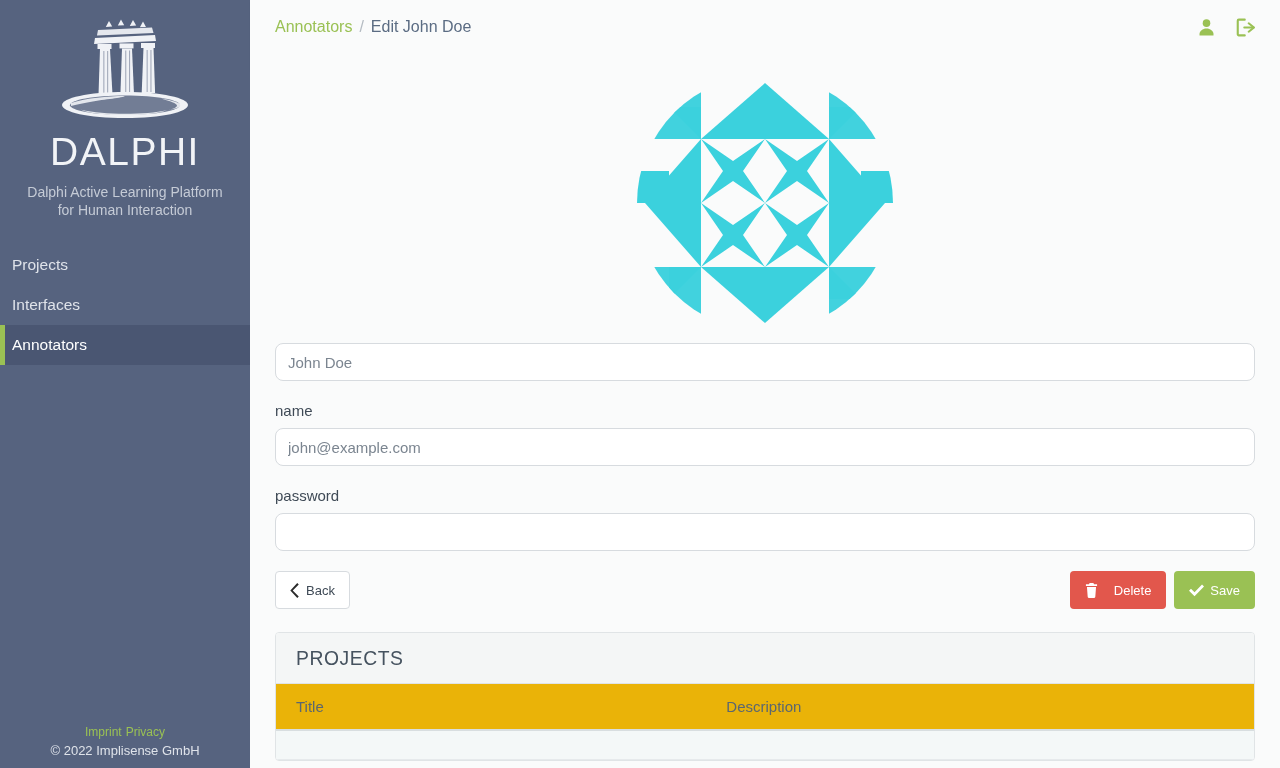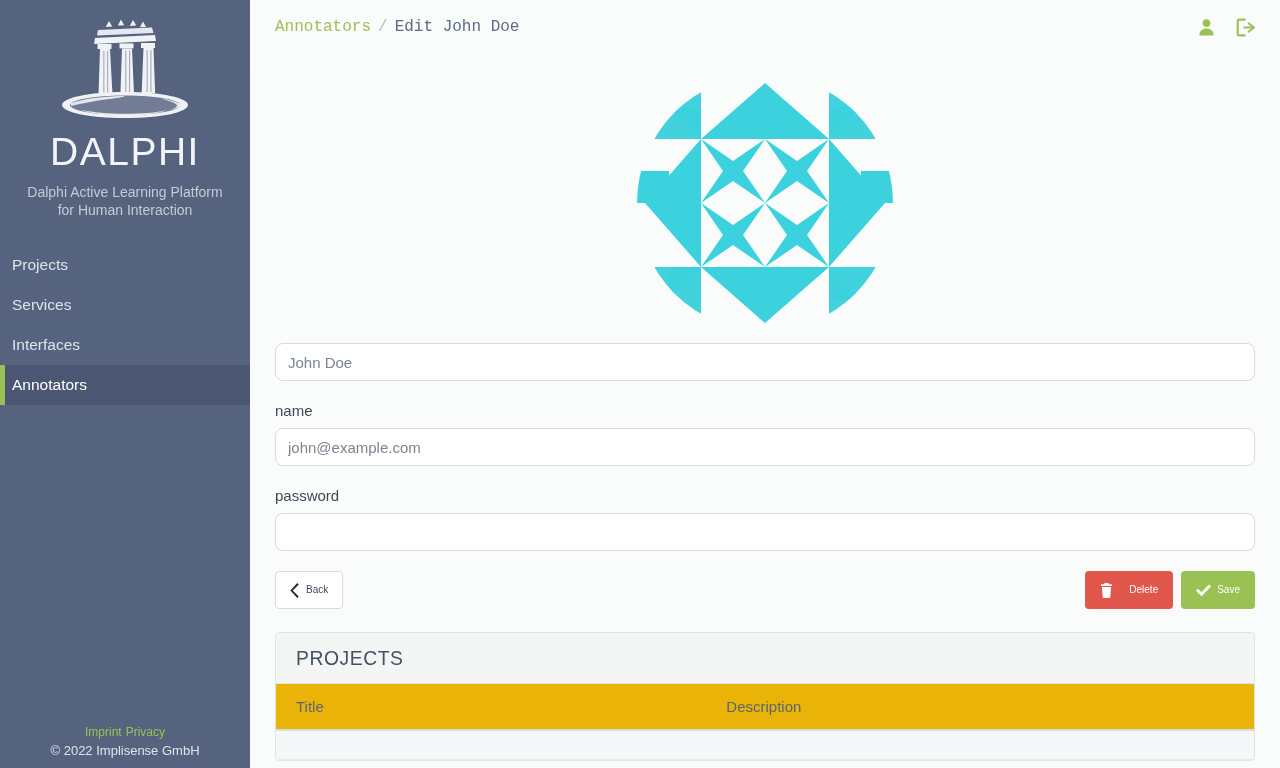--- a/index.html
+++ b/index.html
@@ -86,21 +86,20 @@
   }
 
   
   #header {
     position: absolute;
     left: 250px; top: 0;
     width: 1030px; height: 70px;
     background: #fafbfb;
     border-bottom: 1px solid #e3e6e8;
     box-shadow: 0 1px 2px rgba(0,0,0,.045);
-    font-family: Liberation Mono, monospace;
   }
   #breadcrumb {
     position: absolute;
     left: 25px; top: 0;
     height: 54px; line-height: 54px;
     font-size: 16px;
     white-space: nowrap;
   }
   #breadcrumb .crumb-link {
     color: #9ac154;
@@ -167,21 +166,21 @@
     position: relative;
     margin-top: 20px;
     height: 40px;
   }
   .btn {
     display: inline-flex;
     align-items: center;
     gap: 6px;
     height: 38px;
     padding: 0 14px;
-    font-size: 10px;
+    font-size: 13px;
     font-family: "Liberation Sans", sans-serif;
     border-radius: 4px;
     border: 1px solid transparent;
     cursor: pointer;
     line-height: 1;
     white-space: nowrap;
   }
   #back-button {
     background: #ffffff;
     border-color: #d7dbdf;
@@ -289,21 +288,20 @@
 
     <div id="brand-title">DALPHI</div>
     <div id="brand-tagline">
       <span>Dalphi Active Learning Platform</span><br>
       <span>for Human Interaction</span>
     </div>
   </div>
 
   <nav id="nav">
     <a class="nav-item">Projects</a>
-    <a class="nav-item">Services</a>
     <a class="nav-item">Interfaces</a>
     <a class="nav-item active">Annotators</a>
   </nav>
 
   <div id="sidebar-footer">
     <div id="footer-links">
       <a>Imprint</a><span class="sep"> </span><a>Privacy</a>
     </div>
     <div id="footer-copy">© 2022 Implisense GmbH</div>
   </div>

